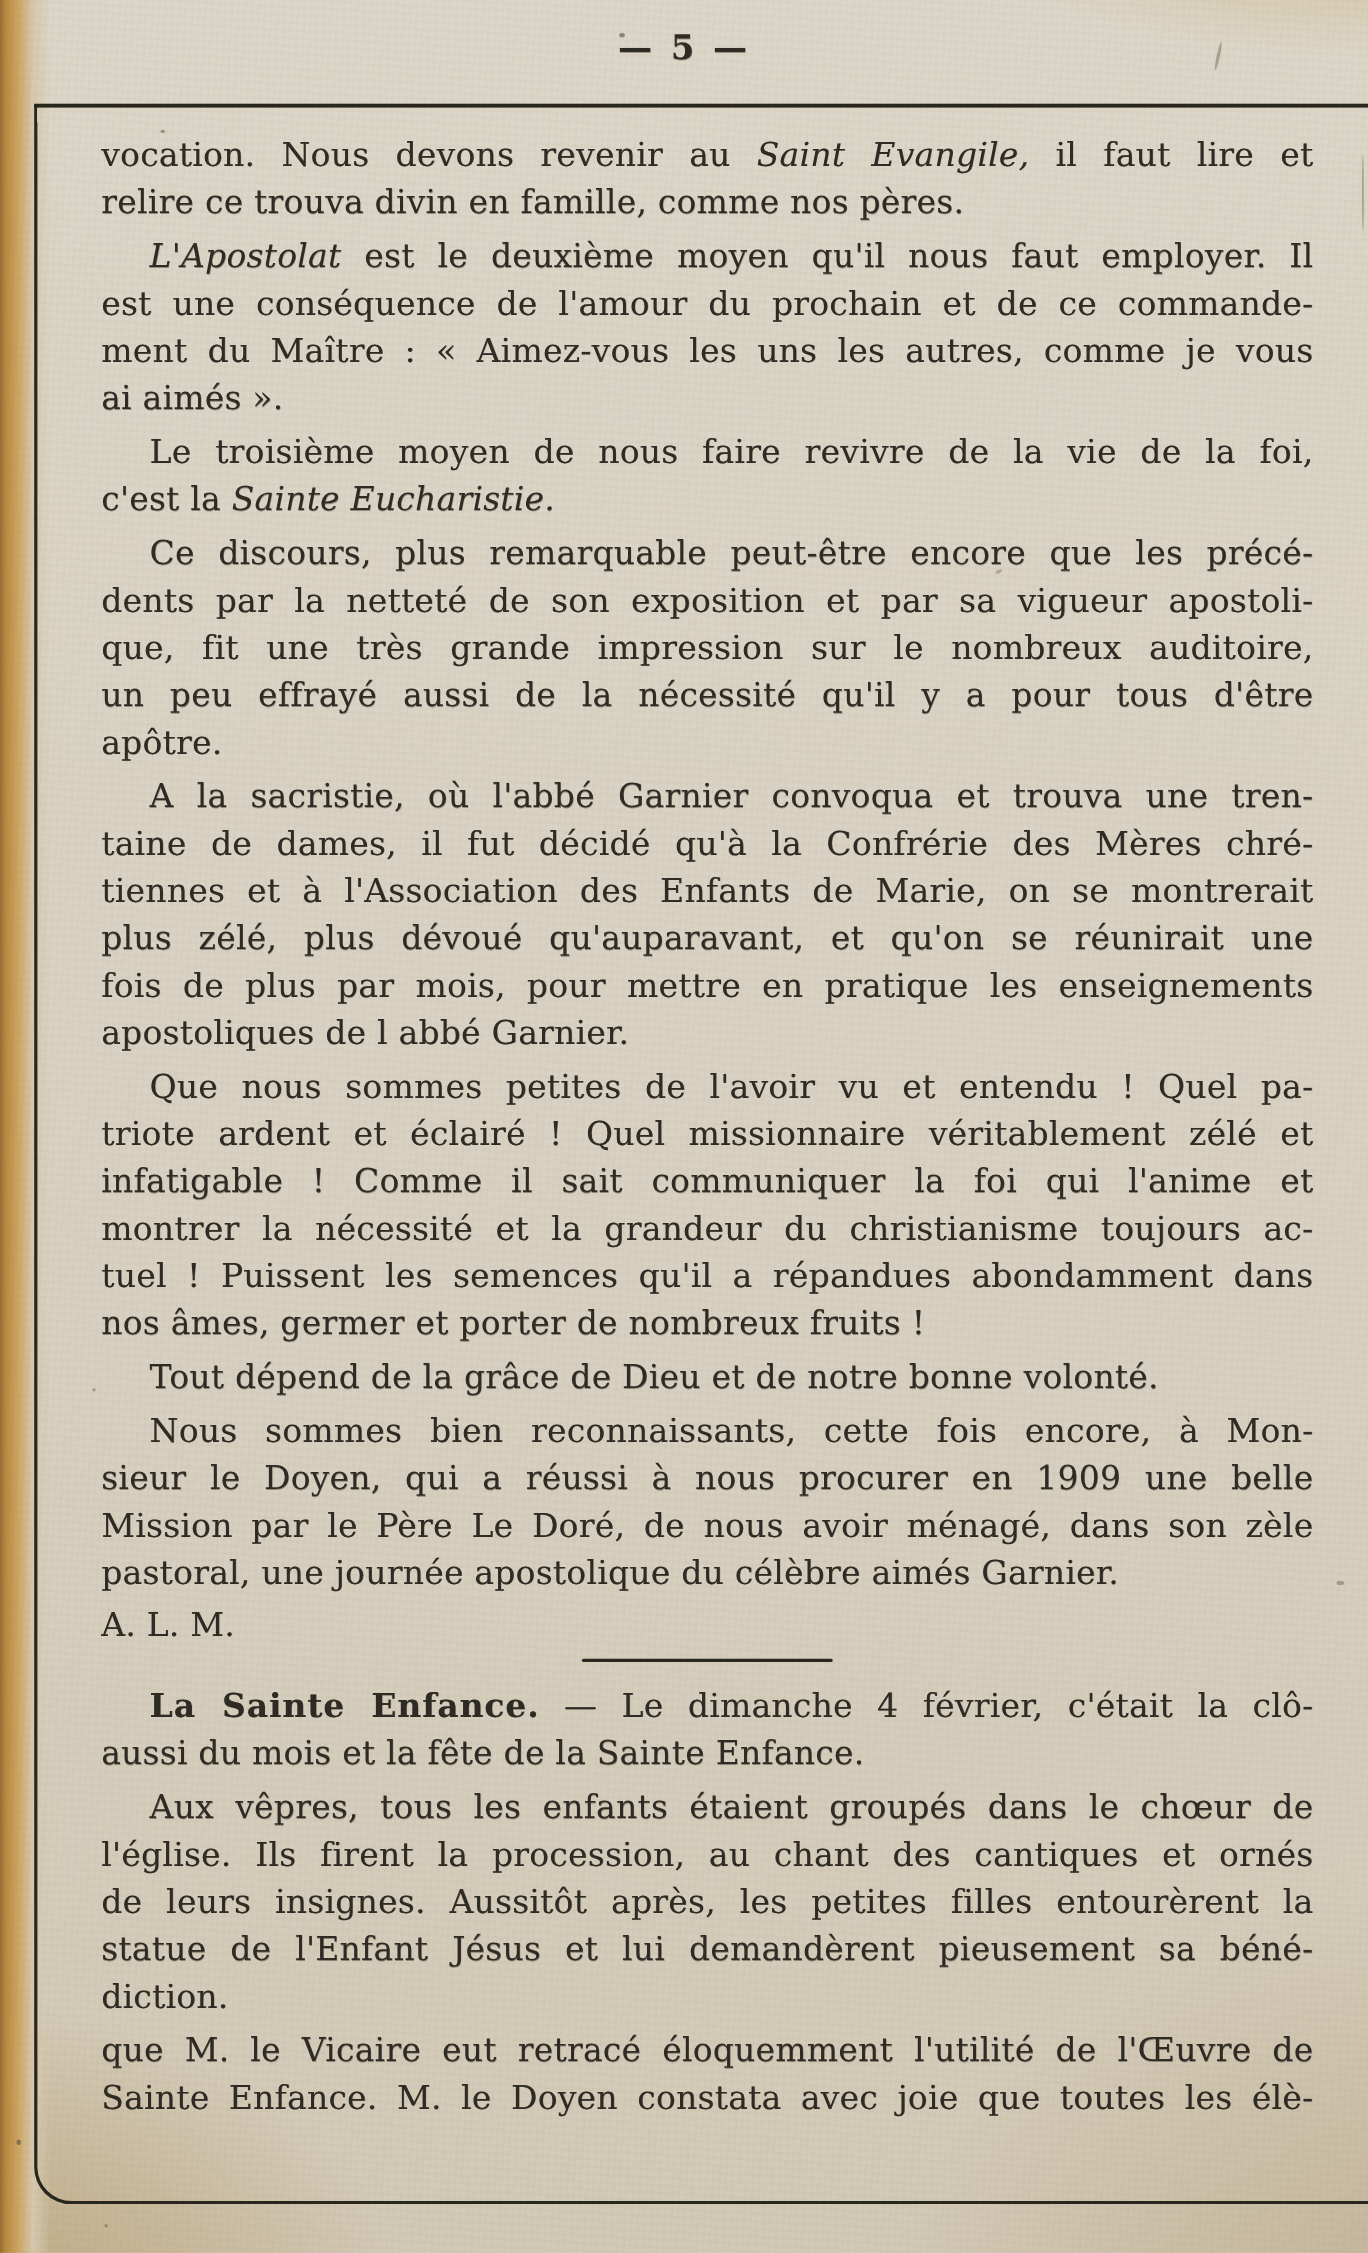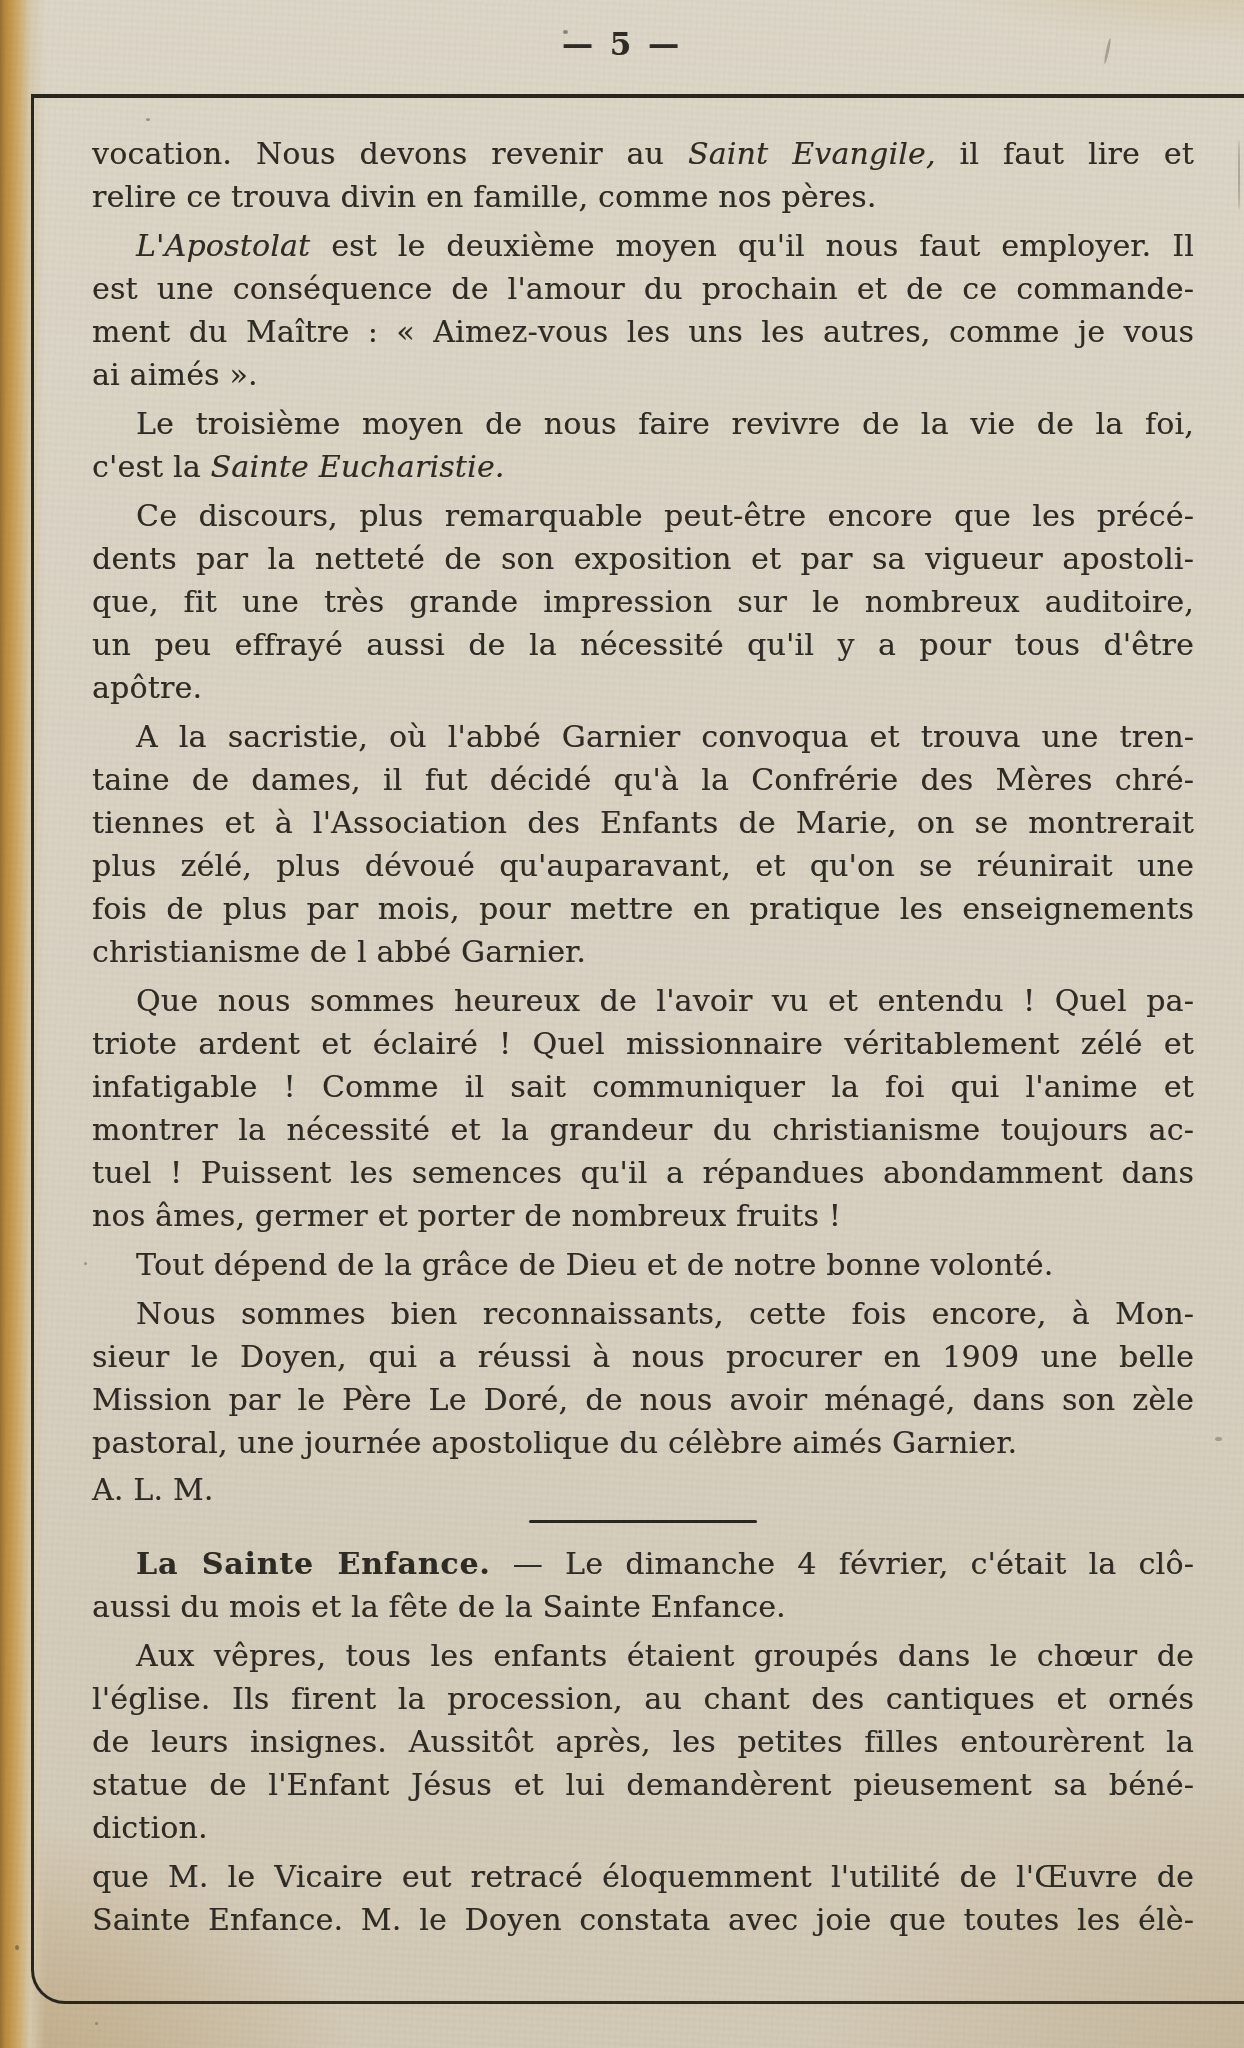--- a/index.html
+++ b/index.html
@@ -36,21 +36,21 @@
     border-left: 3px solid var(--rule, #29261e);
     border-bottom: 3px solid var(--rule, #29261e);
     border-bottom-left-radius: 34px;
   }
   #text-column {
     position: absolute; left: 92px; top: 120px; width: 1102px;
     font-size: 30px; line-height: 43px; letter-spacing: 0.2px;
     text-shadow: 0.35px 0.35px 0 rgba(42,38,30,0.42);
   }
   .block { margin-top: 6px; }
-  .block:first-child { margin-top: 12px; }
+  .block:first-child { margin-top: 0; }
   .line.justify { text-align: justify; text-align-last: justify; }
   .line.indent { text-indent: 44px; }
   .it { font-style: italic; }
   .bd { font-weight: bold; letter-spacing: 0.8px; }
   .signature { margin-top: 4px; text-align: left; padding-right: 86px; }
   .separator {
     width: 228px; height: 3px; border-radius: 2px;
     background: var(--rule, #29261e);
     margin: 9px auto 19px auto;
   }
@@ -87,24 +87,24 @@
         <div class="line justify"><span class="">que, fit une très grande impression sur le nombreux auditoire,</span></div>
         <div class="line justify"><span class="">un peu effrayé aussi de la nécessité qu'il y a  pour tous d'être</span></div>
         <div class="line"><span class="">apôtre.</span></div>
       </div>
       <div class="block">
         <div class="line justify indent"><span class="">A la sacristie, où l'abbé Garnier convoqua et trouva une  tren-</span></div>
         <div class="line justify"><span class="">taine de dames, il fut décidé qu'à la Confrérie des Mères chré-</span></div>
         <div class="line justify"><span class="">tiennes et à l'Association des Enfants de Marie, on se montrerait</span></div>
         <div class="line justify"><span class="">plus zélé, plus dévoué qu'auparavant, et qu'on se réunirait une</span></div>
         <div class="line justify"><span class="">fois de plus par mois, pour mettre en pratique les enseignements</span></div>
-        <div class="line"><span class="">christianisme de l abbé Garnier.</span></div>
+        <div class="line"><span class="">apostoliques de l abbé Garnier.</span></div>
       </div>
       <div class="block">
-        <div class="line justify indent"><span class="">Que nous sommes heureux de l'avoir vu et entendu !  Quel  pa-</span></div>
+        <div class="line justify indent"><span class="">Que nous sommes petites de l'avoir vu et entendu !  Quel  pa-</span></div>
         <div class="line justify"><span class="">triote ardent et éclairé !  Quel missionnaire véritablement zélé et</span></div>
         <div class="line justify"><span class="">infatigable ! Comme il sait communiquer la foi qui l'anime et</span></div>
         <div class="line justify"><span class="">montrer la nécessité et la grandeur du christianisme  toujours ac-</span></div>
         <div class="line justify"><span class="">tuel ! Puissent les semences qu'il a répandues abondamment dans</span></div>
         <div class="line"><span class="">nos âmes, germer et porter de nombreux fruits !</span></div>
       </div>
       <div class="block">
         <div class="line indent"><span class="">Tout dépend de la grâce de Dieu et de notre bonne volonté.</span></div>
       </div>
       <div class="block">

